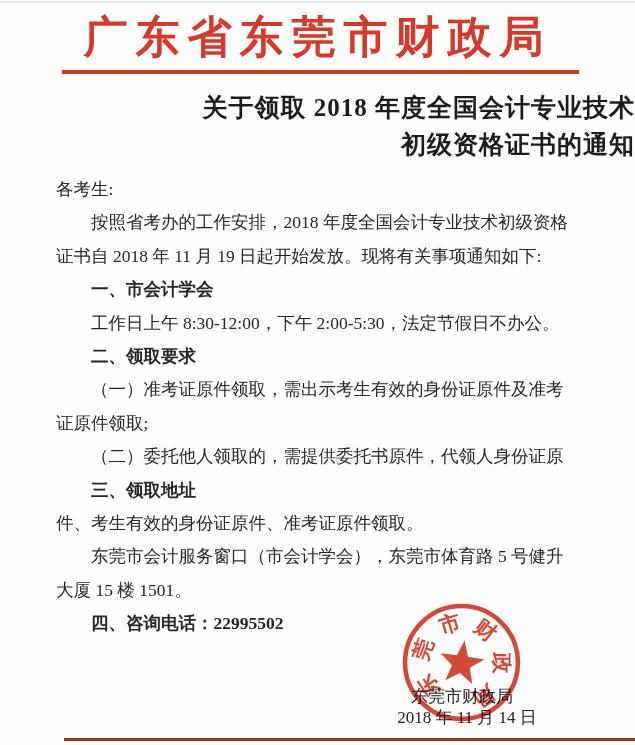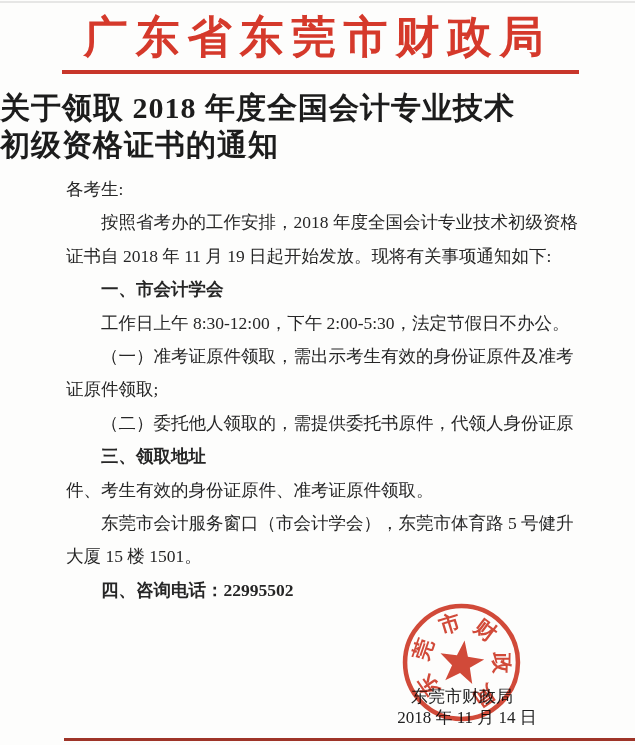--- a/index.html
+++ b/index.html
@@ -8,24 +8,24 @@
     background:#fdfdfc;color:#262626;
     font-family:"Liberation Serif","DejaVu Serif",serif;
   }
   .top-scan-edge{position:absolute;top:1px;left:0;width:635px;height:2px;background:#dedede;opacity:.75;}
   .letterhead{
     position:absolute;top:8px;left:0;width:100%;text-align:center;
     font-size:44px;font-weight:bold;color:#d5392b;letter-spacing:8px;white-space:nowrap;
   }
   .letterhead-rule{position:absolute;top:70px;left:62px;width:517px;height:4px;background:#c8362a;}
   .doc-title{
-    position:absolute;top:89px;left:0;width:100%;text-align:left;
-    font-weight:bold;font-size:30px;line-height:37px;color:#1c1c1c;letter-spacing:1px;
+    position:absolute;top:89px;left:0;width:100%;text-align:right;
+    font-weight:bold;font-size:25px;line-height:37px;color:#1c1c1c;letter-spacing:1px;
   }
-  .body-block{position:absolute;top:173px;left:66px;width:525px;font-size:17.5px;line-height:33.4px;}
+  .body-block{position:absolute;top:173px;left:56px;width:525px;font-size:17.5px;line-height:33.4px;}
   .bline{height:33.4px;white-space:nowrap;}
   .ind{padding-left:35px;}
   .bold{font-weight:bold;}
   .sig-agency{position:absolute;top:677px;left:402px;width:120px;text-align:center;font-size:17px;color:#222;white-space:nowrap;margin-top:8px;}
   .sig-date{position:absolute;top:706px;left:383px;width:168px;text-align:center;font-size:17px;color:#222;white-space:nowrap;}
   .seal{position:absolute;top:600px;left:399px;width:125px;height:125px;mix-blend-mode:multiply;opacity:.92;}
   .seal text{font-family:"Liberation Serif","DejaVu Serif",serif;font-weight:bold;}
   .bottom-rule{position:absolute;top:738px;left:64px;width:571px;height:3px;background:#9e3428;}
 </style>
 </head>
@@ -43,20 +43,21 @@
     <div>关于领取 2018 年度全国会计专业技术</div>
     <div>初级资格证书的通知</div>
   </div>
 
   <div class="body-block">
     <div class="bline">各考生:</div>
     <div class="bline ind">按照省考办的工作安排，2018 年度全国会计专业技术初级资格</div>
     <div class="bline">证书自 2018 年 11 月 19 日起开始发放。现将有关事项通知如下:</div>
     <div class="bline ind bold">一、市会计学会</div>
     <div class="bline ind">工作日上午 8:30-12:00，下午 2:00-5:30，法定节假日不办公。</div>
+    <div class="bline ind bold">二、领取要求</div>
     <div class="bline ind">（一）准考证原件领取，需出示考生有效的身份证原件及准考</div>
     <div class="bline">证原件领取;</div>
     <div class="bline ind">（二）委托他人领取的，需提供委托书原件，代领人身份证原</div>
     <div class="bline ind bold">三、领取地址</div>
     <div class="bline">件、考生有效的身份证原件、准考证原件领取。</div>
     <div class="bline ind">东莞市会计服务窗口（市会计学会），东莞市体育路 5 号健升</div>
     <div class="bline">大厦 15 楼 1501。</div>
     <div class="bline ind bold">四、咨询电话：22995502</div>
   </div>
 

